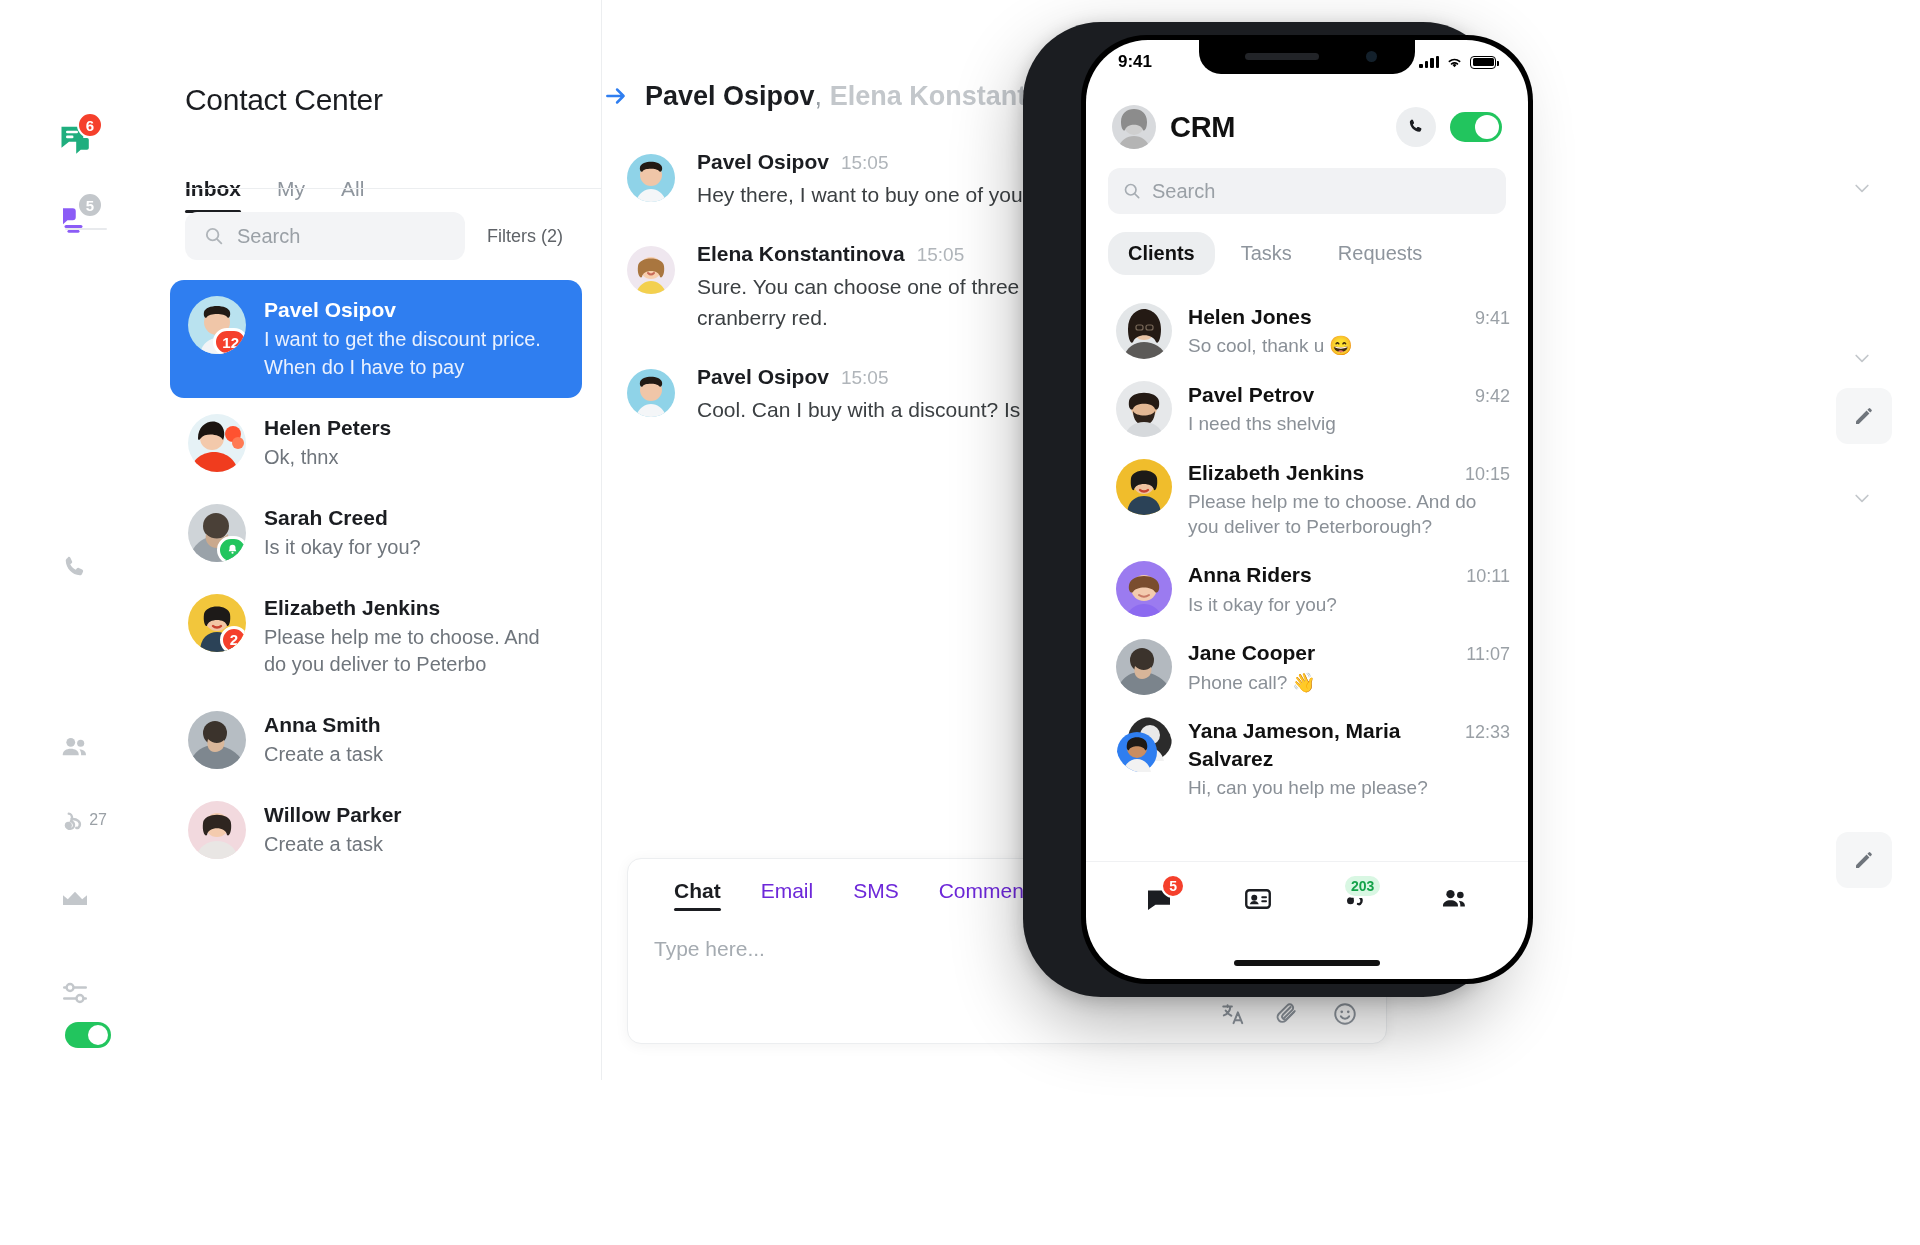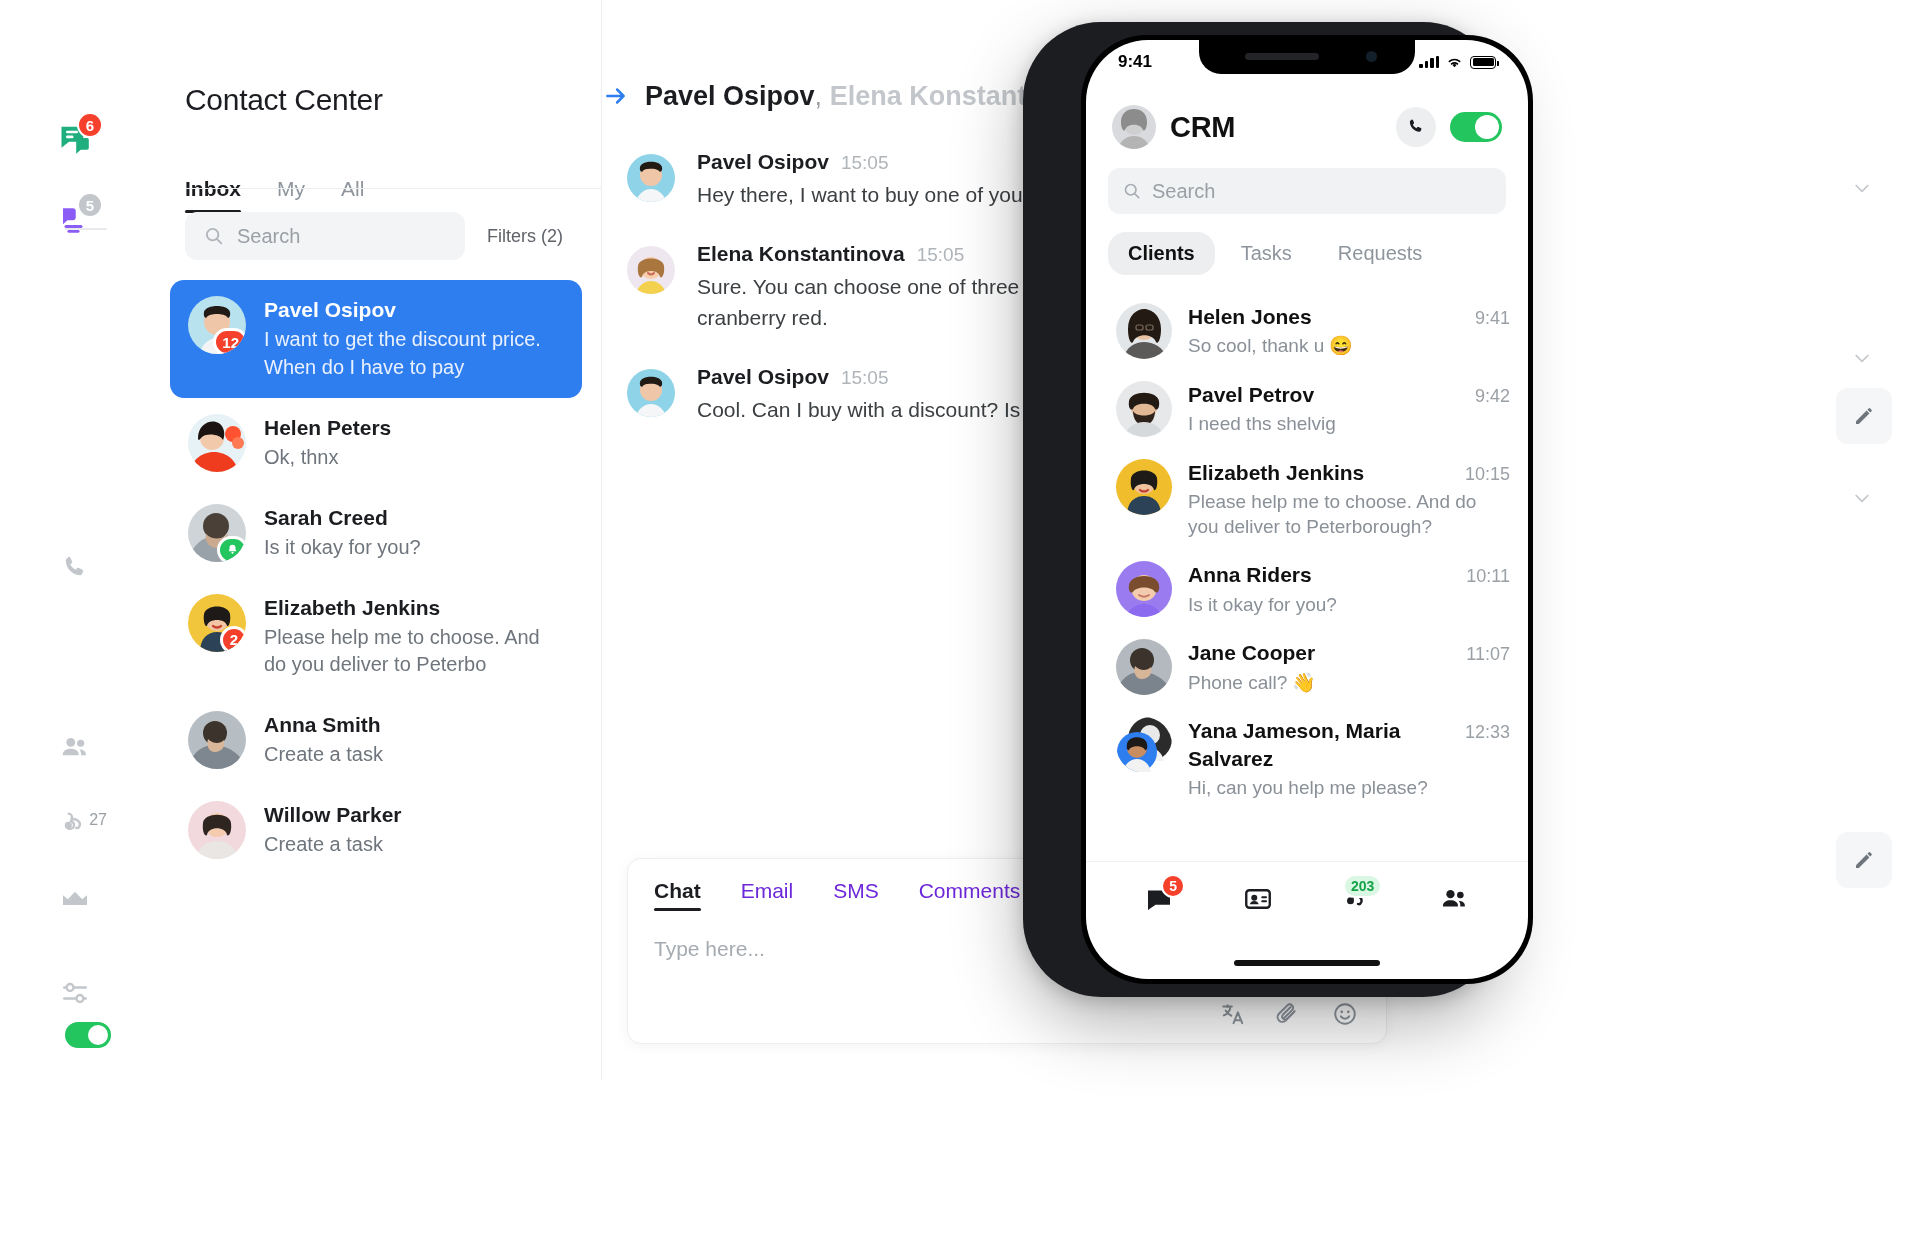--- a/index.html
+++ b/index.html
@@ -81,21 +81,21 @@
   .msg-meta { display:flex; align-items:baseline; gap:12px; }
   .msg-name { font-size:21px; font-weight:700; color:#1b1d21; }
   .msg-time { font-size:19px; color:#b0b5ba; }
   .msg-text { font-size:21px; color:#3c4043; line-height:1.45; margin-top:6px; white-space:pre-wrap; }
 
   
   .composer { position:absolute; left:24px; top:858px; width:760px; background:#fff; border:1px solid #eceef0; border-radius:14px;
      box-shadow:0 2px 14px rgba(0,0,0,.05); padding:20px 26px 14px 26px; }
   .comp-tabs { display:flex; gap:40px; align-items:flex-end; }
   .ctab { font-size:21px; color:#6d28d9; cursor:pointer; padding-bottom:8px; position:relative;}
-  .ctab.active { color:#1b1d21; font-weight:700; }
+  .ctab.active { color:#1b1d21; font-weight:700;margin-left:20px; }
   .ctab.active::after{ content:""; position:absolute; left:0; right:0; bottom:0; height:3px; background:#1b1d21; border-radius:2px;}
   .ctab.count { color:#6f757c; margin-left:auto; cursor:default; }
   .comp-input { margin-top:26px; font-size:21px; color:#a5abb1; min-height:44px; }
   .comp-tools { display:flex; justify-content:flex-end; gap:26px; align-items:center; margin-top:18px; color:#8e959d;}
   .ct { width:30px; height:30px; display:flex; align-items:center; justify-content:center; cursor:pointer; }
 
   
   .rpanel { position:absolute; right:0; top:0; width:360px; height:1080px; background:#fff;}
   .rp-chev { position:absolute; right:48px; width:20px; height:20px; color:#b0b5ba; }
   .rp-pencil { position:absolute; right:28px; width:56px; height:56px; border-radius:12px; background:#f5f6f7;

